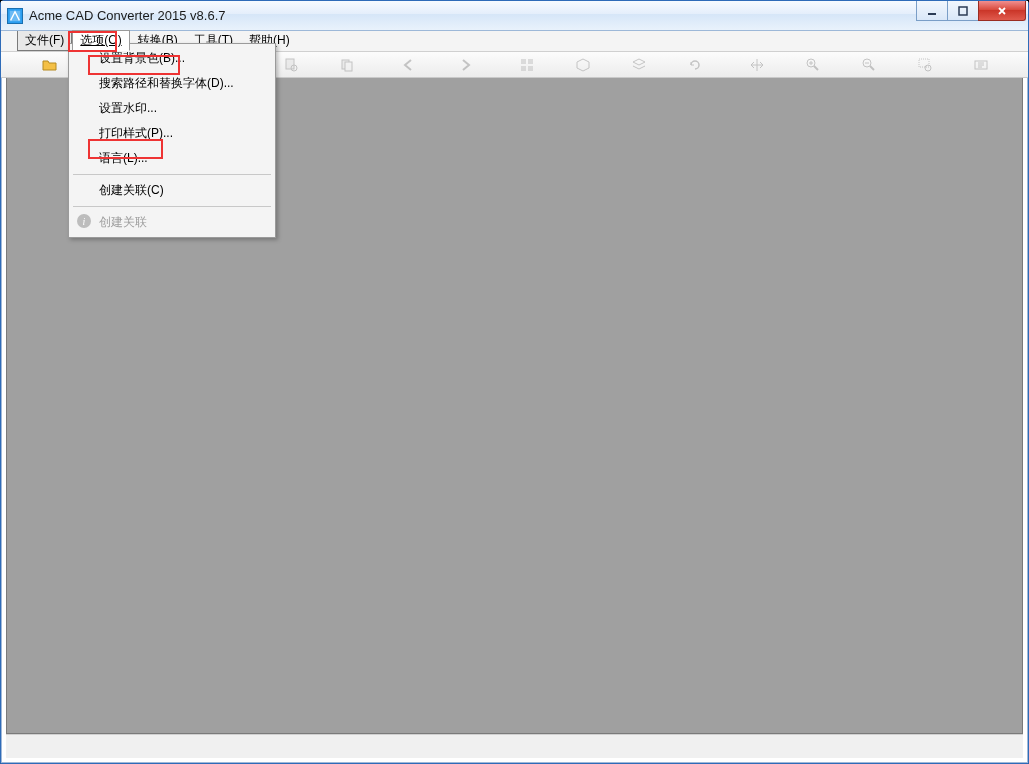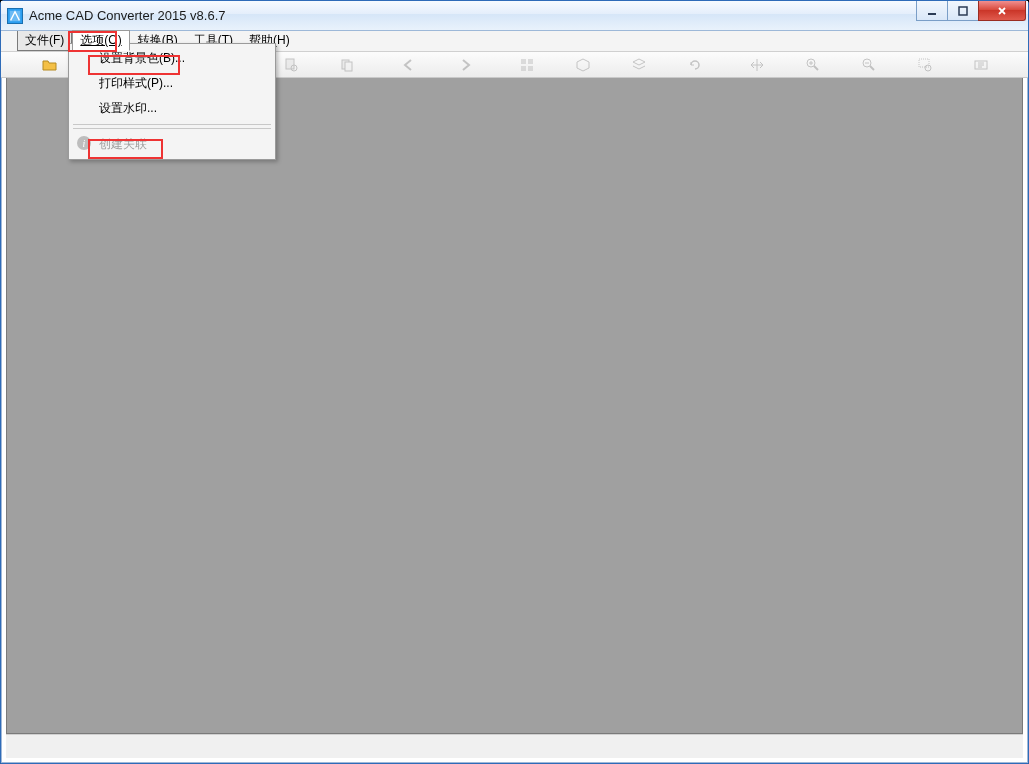--- a/index.html
+++ b/index.html
@@ -356,26 +356,35 @@
 
   <div class="workspace"></div>
 
   <div class="statusbar"></div>
 
   <div class="dropdown">
     <div class="dd-item">
       <span>设置背景色(B)...</span>
     </div>
     <div class="dd-item">
+      <span>搜索路径和替换字体(D)...</span>
+    </div>
+    <div class="dd-item">
+      <span>设置水印...</span>
+    </div>
+    <div class="dd-item">
       <span>打印样式(P)...</span>
     </div>
     <div class="dd-item">
-      <span>设置水印...</span>
+      <span>语言(L)...</span>
     </div>
     <div class="dd-sep"></div>
+    <div class="dd-item">
+      <span>创建关联(C)</span>
+    </div>
     <div class="dd-sep"></div>
     <div class="dd-item disabled">
       <span class="info-ico">i</span>
       <span>创建关联</span>
     </div>
   </div>
 
   <div class="menu-highlight"></div>
   <div class="dd-highlight h1"></div>
   <div class="dd-highlight h2"></div>

